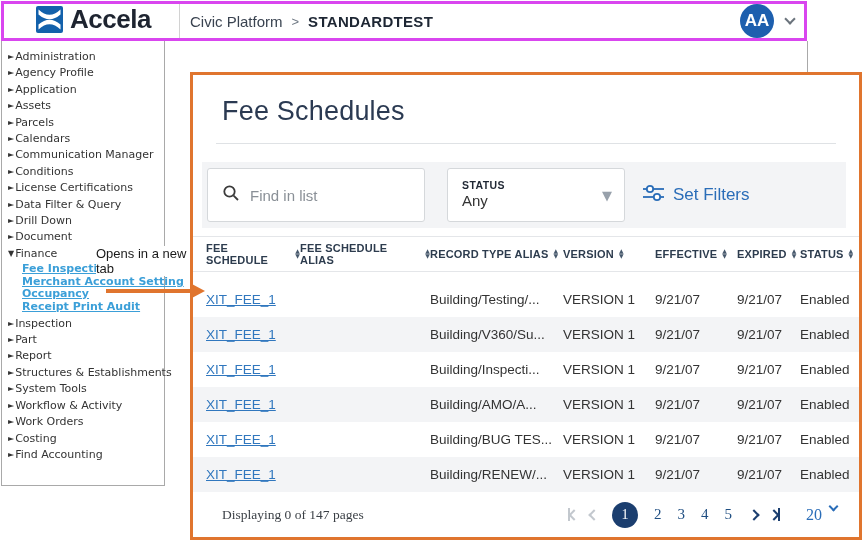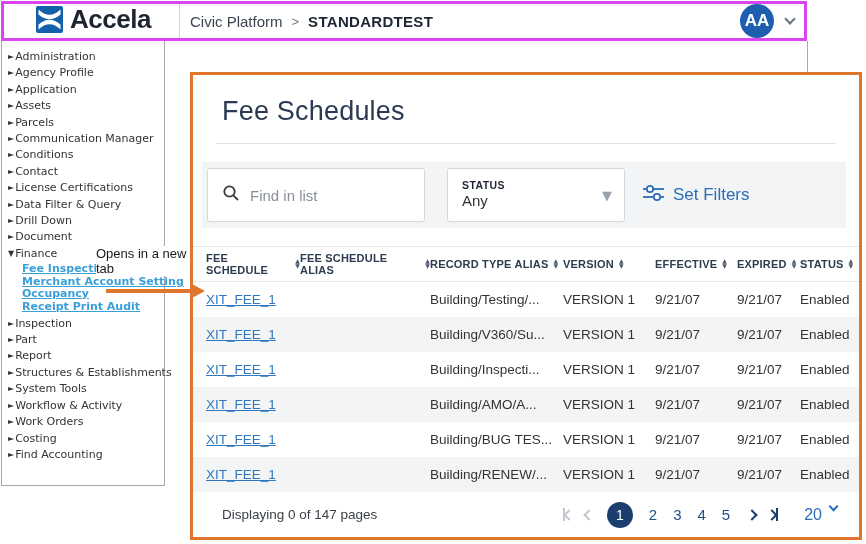--- a/index.html
+++ b/index.html
@@ -60,34 +60,34 @@
   .status-label { font-size:10.5px; font-weight:bold; color:#1f2734; letter-spacing:0.4px; }
   .status-value { font-size:15px; color:#333; }
   .status-caret { margin-left:auto; color:#98a1ab; font-size:13px; font-family:"DejaVu Sans", sans-serif; }
   .set-filters { position:absolute; left:449px; top:96px; height:48px; display:flex; align-items:center;
                  color:#2a6db8; font-size:17px; cursor:pointer; }
   .set-filters svg { margin-right:8px; }
 
   
   .tgrid { display:grid; grid-template-columns:94px 130px 133px 92px 82px 63px auto; align-items:center;
            padding-left:13px; width:666px; }
-  .thead { position:absolute; left:0; top:171px; height:36px; border-top:1px solid #e4e6e9;
+  .thead { position:absolute; left:0; top:161px; height:36px; border-top:1px solid #e4e6e9;
            border-bottom:1px solid #e4e6e9; background:#fff; }
   .th { display:flex; align-items:center; font-size:11px; font-weight:bold; color:#2d3c4e;
         letter-spacing:0.2px; cursor:pointer; }
   .sort { display:flex; flex-direction:column; margin-left:5px; color:#46586c; }
   .sort span { font-size:6px; line-height:4.6px; font-family:"DejaVu Sans", sans-serif; }
   .rows { position:absolute; left:0; top:207px; width:666px; }
   .tr { height:35px; font-size:13.5px; color:#333; }
   .tr.alt { background:#f3f4f6; }
   .cell-link { color:#3077be; text-decoration:underline; cursor:pointer; width:max-content; }
 
   
   .pfooter { position:absolute; left:0; top:417px; width:666px; height:45px; display:flex;
-             align-items:center; padding:0 22px 0 29px; }
+             align-items:center; padding:0 22px 0 29px;font-family:Liberation Serif, serif; }
   .summary { font-size:13.5px; color:#3a3f45; }
   .pager { margin-left:auto; display:flex; align-items:center; }
   .pg-nav { display:flex; align-items:center; margin-left:12px; cursor:pointer; }
   .pg-chev { display:inline-block; width:8px; height:8px; border-left:2px solid currentColor;
              border-bottom:2px solid currentColor; transform:rotate(45deg); }
   .pg-chev.right { transform:rotate(-135deg); }
   .pg-bar { width:2px; height:13px; background:currentColor; display:inline-block; }
   .disabled { color:#c3c8ce; }
   .active-nav { color:#1b3e6f; }
   .pg-num { font-size:15px; color:#1f4e82; margin-left:16px; cursor:pointer; }
@@ -123,23 +123,23 @@
     </div>
   </div>
   <div class="edge-line"></div>
 
   <div class="sidebar" id="sidebar">
       <div class="side-item"><span class="side-arrow">►</span><span>Administration</span></div>
       <div class="side-item"><span class="side-arrow">►</span><span>Agency Profile</span></div>
       <div class="side-item"><span class="side-arrow">►</span><span>Application</span></div>
       <div class="side-item"><span class="side-arrow">►</span><span>Assets</span></div>
       <div class="side-item"><span class="side-arrow">►</span><span>Parcels</span></div>
+      <div class="side-item"><span class="side-arrow">►</span><span>Calendars</span></div>
       <div class="side-item"><span class="side-arrow">►</span><span>Communication Manager</span></div>
       <div class="side-item"><span class="side-arrow">►</span><span>Conditions</span></div>
-      <div class="side-item"><span class="side-arrow">►</span><span>Contact</span></div>
       <div class="side-item"><span class="side-arrow">►</span><span>License Certifications</span></div>
       <div class="side-item"><span class="side-arrow">►</span><span>Data Filter &amp; Query</span></div>
       <div class="side-item"><span class="side-arrow">►</span><span>Drill Down</span></div>
       <div class="side-item"><span class="side-arrow">►</span><span>Document</span></div>
       <div class="side-item"><span class="side-arrow">▼</span><span>Finance</span></div>
       <div class="side-children">
         <span class="side-link">Fee Inspection</span>
         <span class="side-link">Merchant Account Setting</span>
         <span class="side-link">Occupancy</span>
         <span class="side-link">Receipt Print Audit</span>

